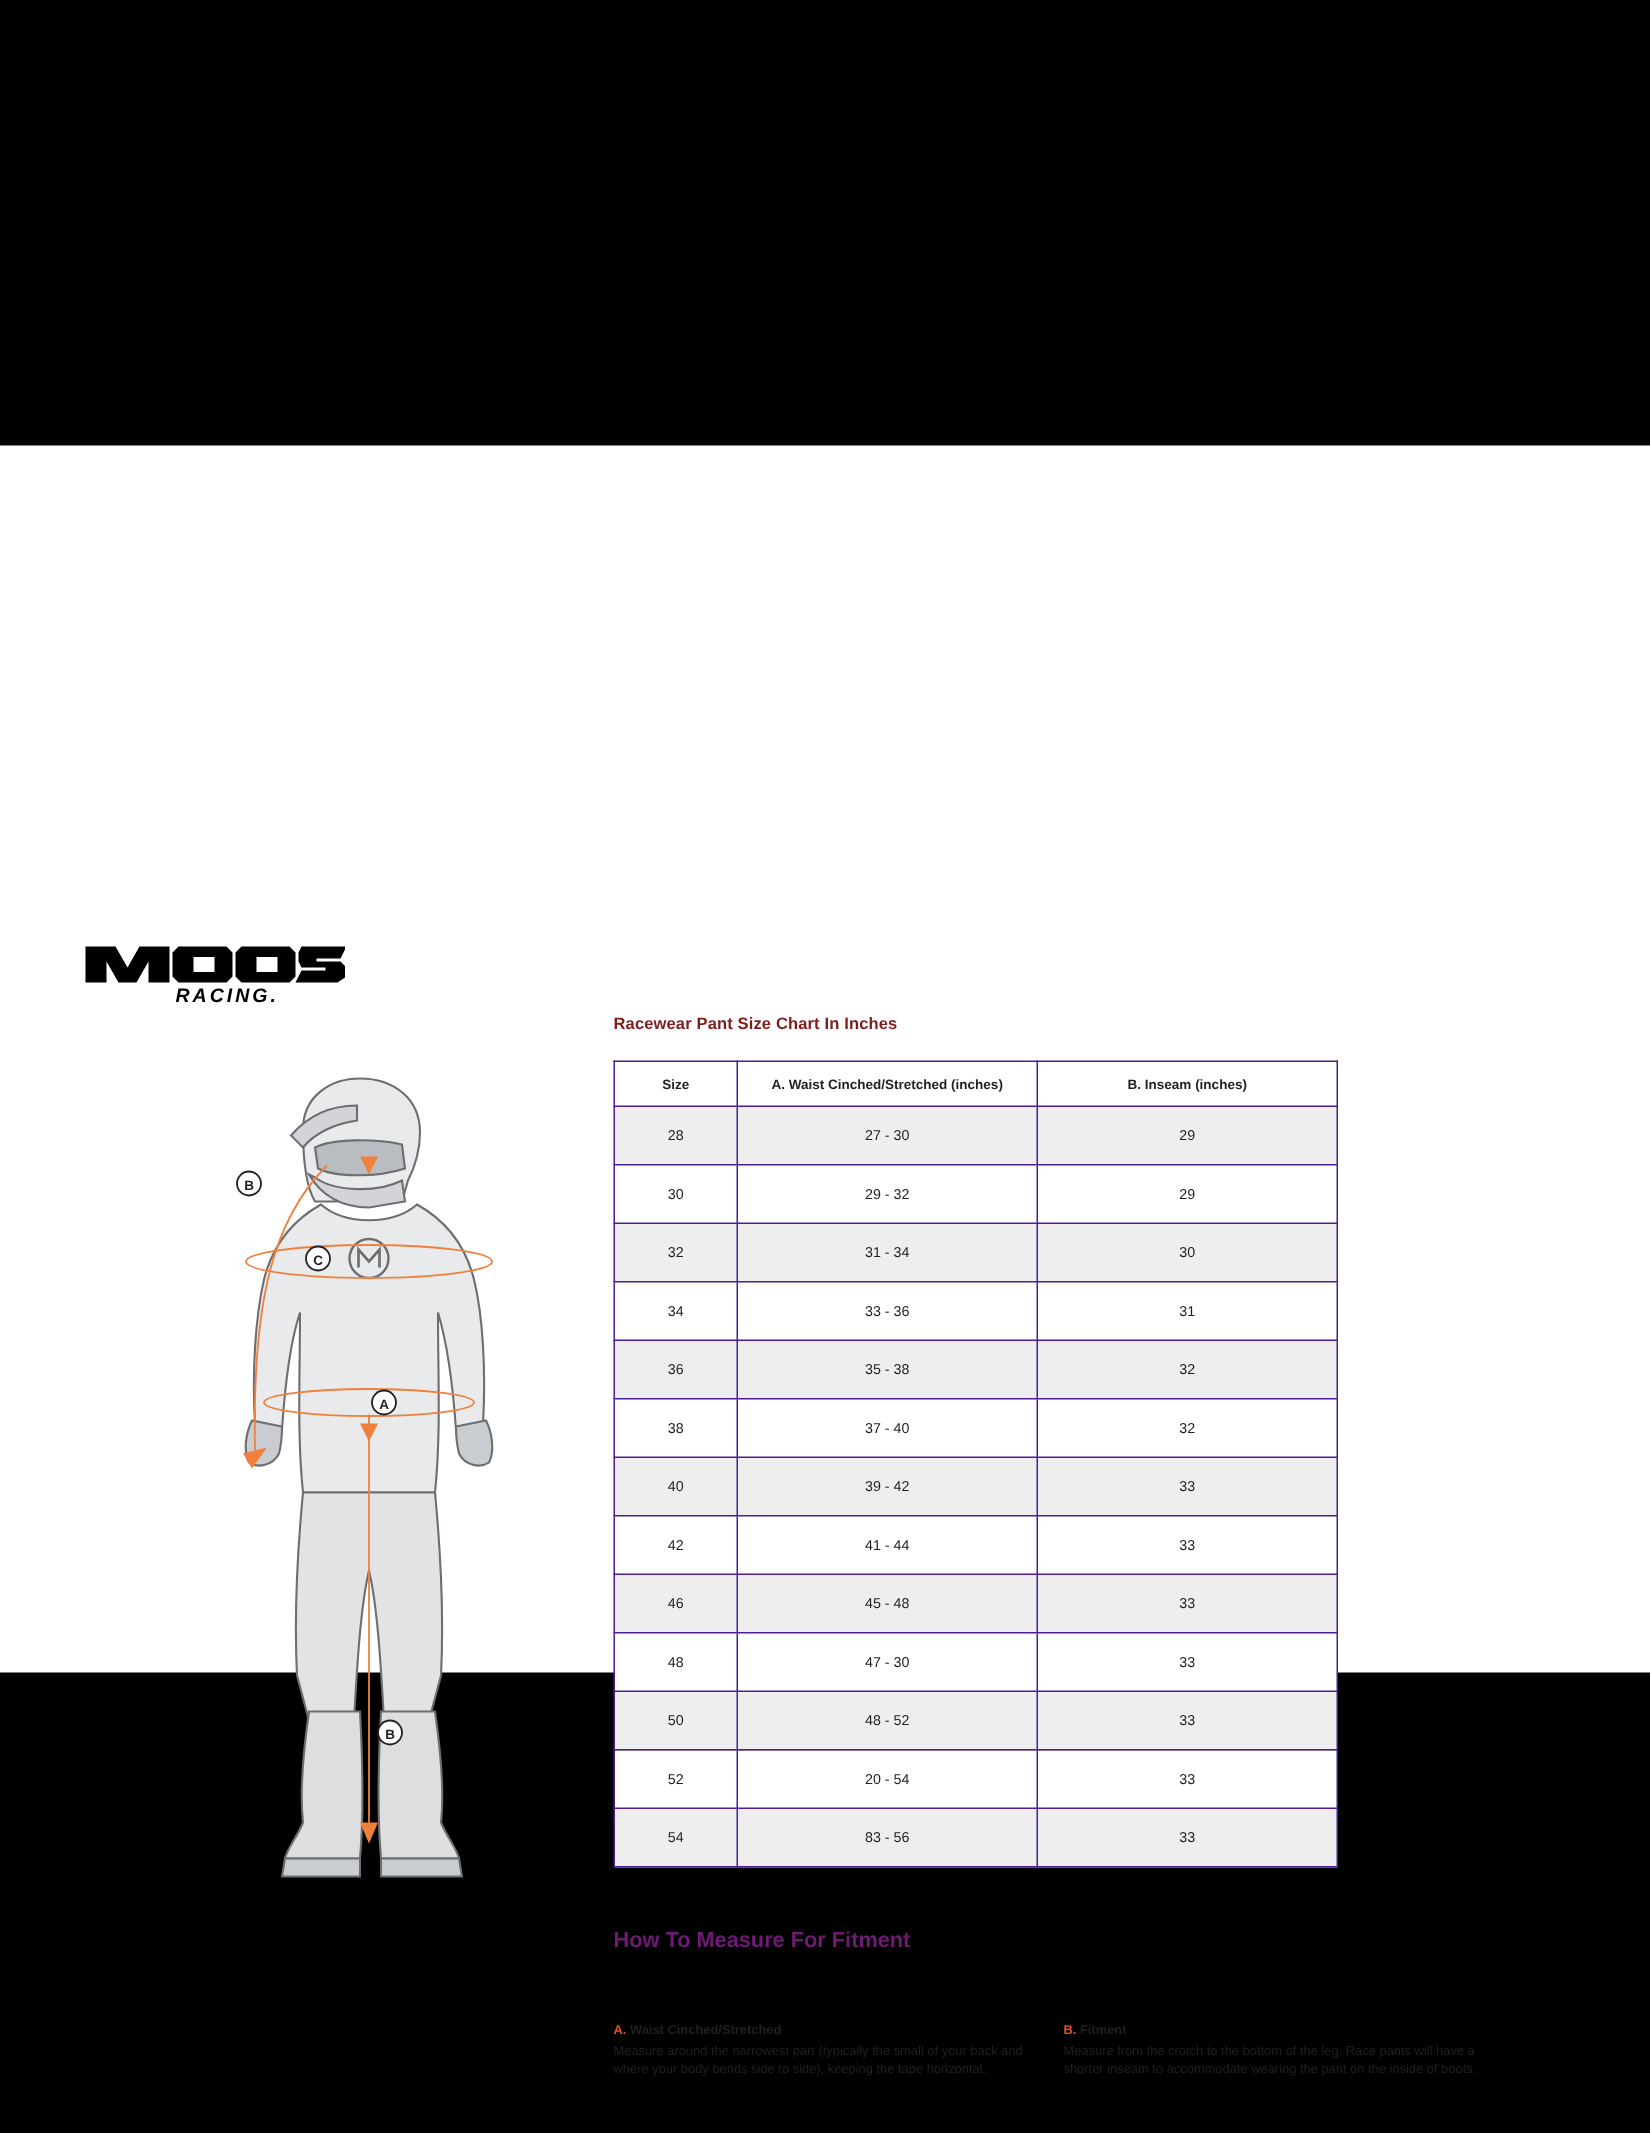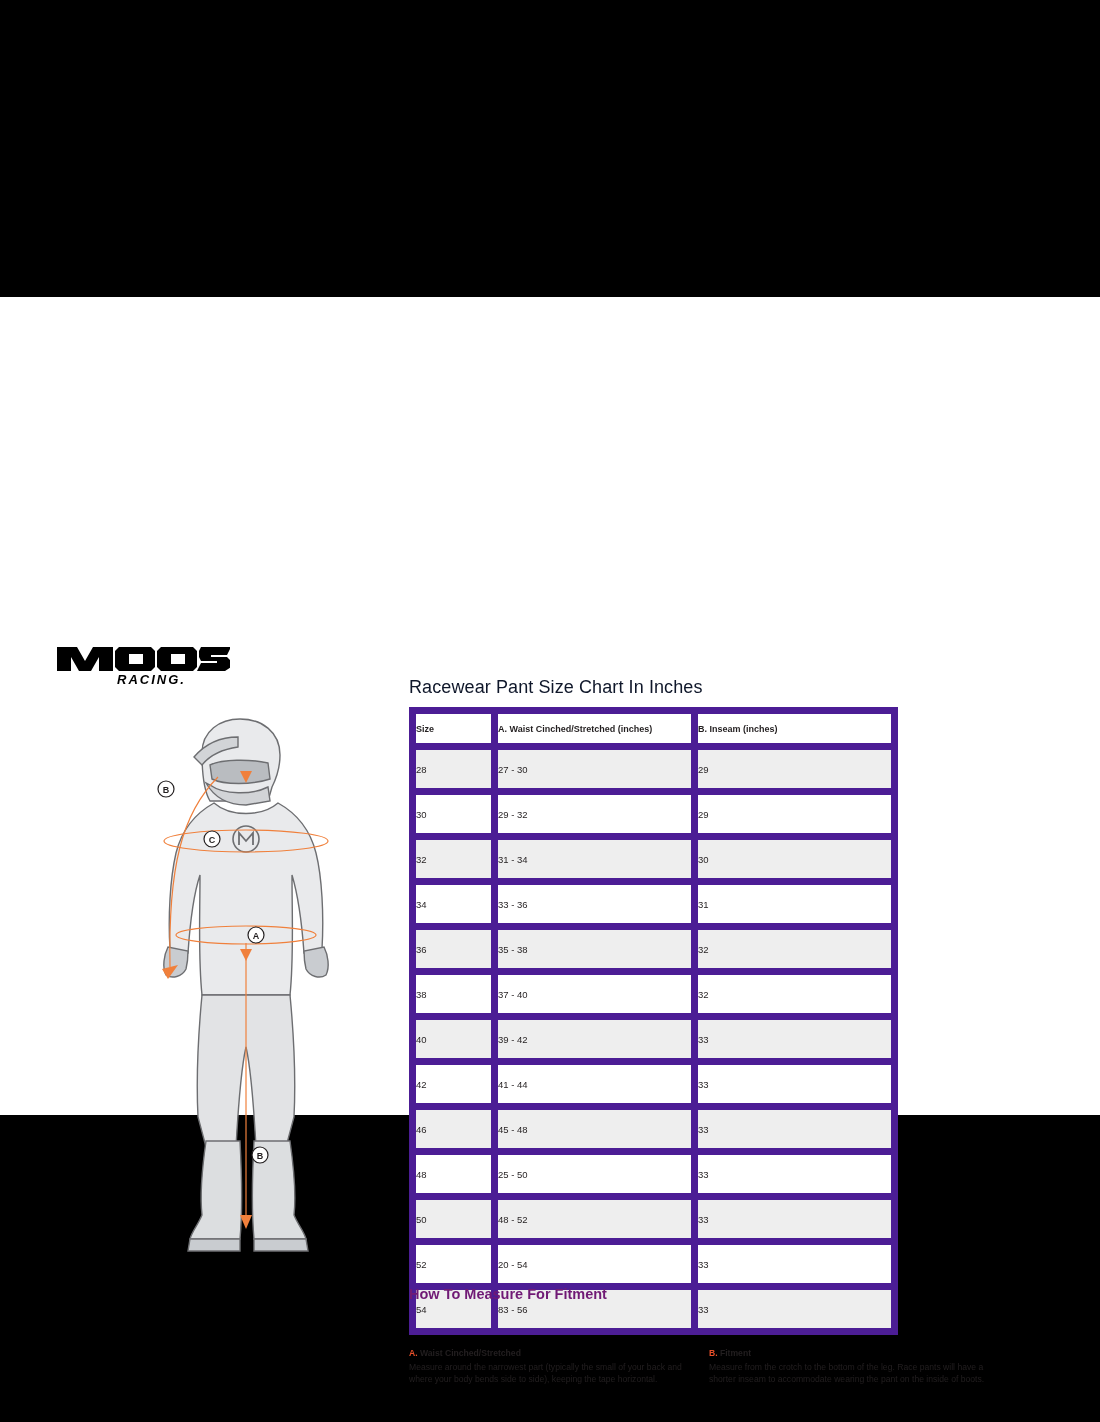--- a/index.html
+++ b/index.html
@@ -22,21 +22,21 @@
     left: 0;
     top: 297px;
     width: 1100px;
     height: 818px;
     background: #ffffff;
   }
   
   .logo {
     position: absolute;
     left: 55px;
-    top: 348px;
+    top: 332px;
     width: 175px;
     height: 40px;
     text-decoration: underline;
   }
   .logo svg { display:block; }
 
   
   .figure {
     position: absolute;
     left: 110px;
@@ -44,37 +44,37 @@
     width: 270px;
     height: 550px;
   }
   .figure svg { display:block; }
 
   
   .chart-title {
     position: absolute;
     left: 409px;
     top: 380px;
-    font-size: 18px;
-    font-weight: normal;
-    color: #0f172a;
+    font-size: 11px;
+    font-weight: bold;
+    color: #7f1d1d;
     letter-spacing: 0.1px;
   }
   
   .size-table {
     position: absolute;
     left: 409px;
     top: 410px;
     width: 482px;
     border-collapse: collapse;
     table-layout: fixed;
   }
   .size-table th, .size-table td {
-    border: 7px solid #4c1d95;
-    text-align: left;
+    border: 1px solid #4c1d95;
+    text-align: center;
     color: #231f20;
     font-size: 9.5px;
     height: 38px;
     padding: 0;
     font-weight: normal;
   }
   .size-table th {
     font-weight: bold;
     background: #ffffff;
     font-size: 9px;
@@ -261,21 +261,21 @@
           <td>41 - 44</td>
           <td>33</td>
         </tr>
         <tr>
           <td class="size-col">46</td>
           <td>45 - 48</td>
           <td>33</td>
         </tr>
         <tr>
           <td class="size-col">48</td>
-          <td>25 - 50</td>
+          <td>47 - 30</td>
           <td>33</td>
         </tr>
         <tr>
           <td class="size-col">50</td>
           <td>48 - 52</td>
           <td>33</td>
         </tr>
         <tr>
           <td class="size-col">52</td>
           <td>20 - 54</td>

